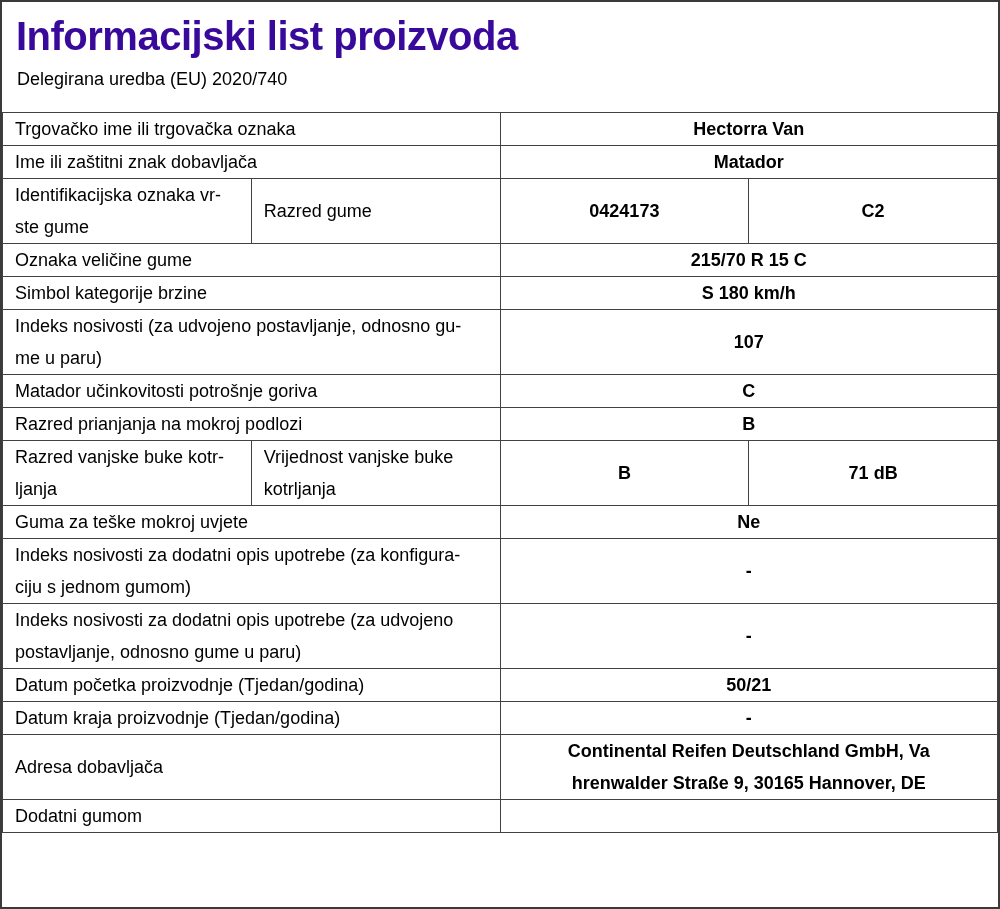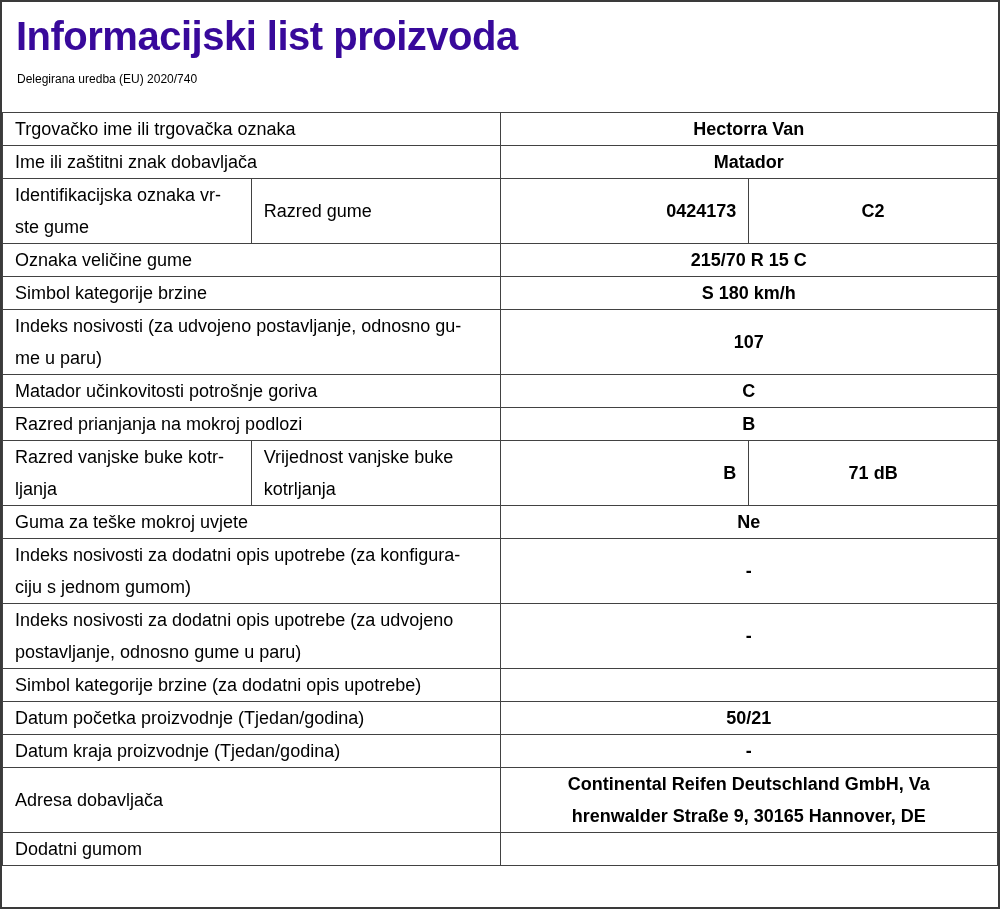--- a/index.html
+++ b/index.html
@@ -22,21 +22,21 @@
   .sheet-title {
     margin: 0;
     font-size: 40px;
     line-height: 52px;
     font-weight: 700;
     color: var(--title-color);
     letter-spacing: -0.5px;
   }
   .sheet-subtitle {
     margin: 6px 0 0 1px;
-    font-size: 12px;
+    font-size: 18px;
     line-height: 22px;
     font-weight: 400;
     color: #000;
   }
   table.info {
     width: 100%;
     border-collapse: collapse;
     table-layout: fixed;
     font-size: 18px;
   }
@@ -51,21 +51,21 @@
     text-align: left;
     font-weight: 400;
     white-space: pre-line;
   }
   td.val {
     text-align: center;
     font-weight: 700;
     white-space: pre-line;
   }
   
-  td.val-sub-left  { border-right: 2px solid var(--line-light); text-align: right; }
+  td.val-sub-left  { border-right: 2px solid var(--line-light); }
   td.val-sub-right { border-left: 2px solid var(--line-light); }
   tr.single td { height: 33px; }
   tr.double td { height: 64px; }
 </style>
 </head>
 <body>
 
 <div class="sheet">
 
   <div class="sheet-header">
@@ -133,24 +133,20 @@
         <td class="lbl" colspan="2">Indeks nosivosti za dodatni opis upotrebe (za konfigura-
 ciju s jednom gumom)</td>
         <td class="val" colspan="2">-</td>
       </tr>
       <tr class="double">
         <td class="lbl" colspan="2">Indeks nosivosti za dodatni opis upotrebe (za udvojeno
 postavljanje, odnosno gume u paru)</td>
         <td class="val" colspan="2">-</td>
       </tr>
       <tr class="single">
-        <td class="lbl" colspan="2">Simbol kategorije brzine (za dodatni opis upotrebe)</td>
-        <td class="val" colspan="2"></td>
-      </tr>
-      <tr class="single">
         <td class="lbl" colspan="2">Datum početka proizvodnje (Tjedan/godina)</td>
         <td class="val" colspan="2">50/21</td>
       </tr>
       <tr class="single">
         <td class="lbl" colspan="2">Datum kraja proizvodnje (Tjedan/godina)</td>
         <td class="val" colspan="2">-</td>
       </tr>
       <tr class="double">
         <td class="lbl" colspan="2">Adresa dobavljača</td>
         <td class="val" colspan="2">Continental Reifen Deutschland GmbH, Va

